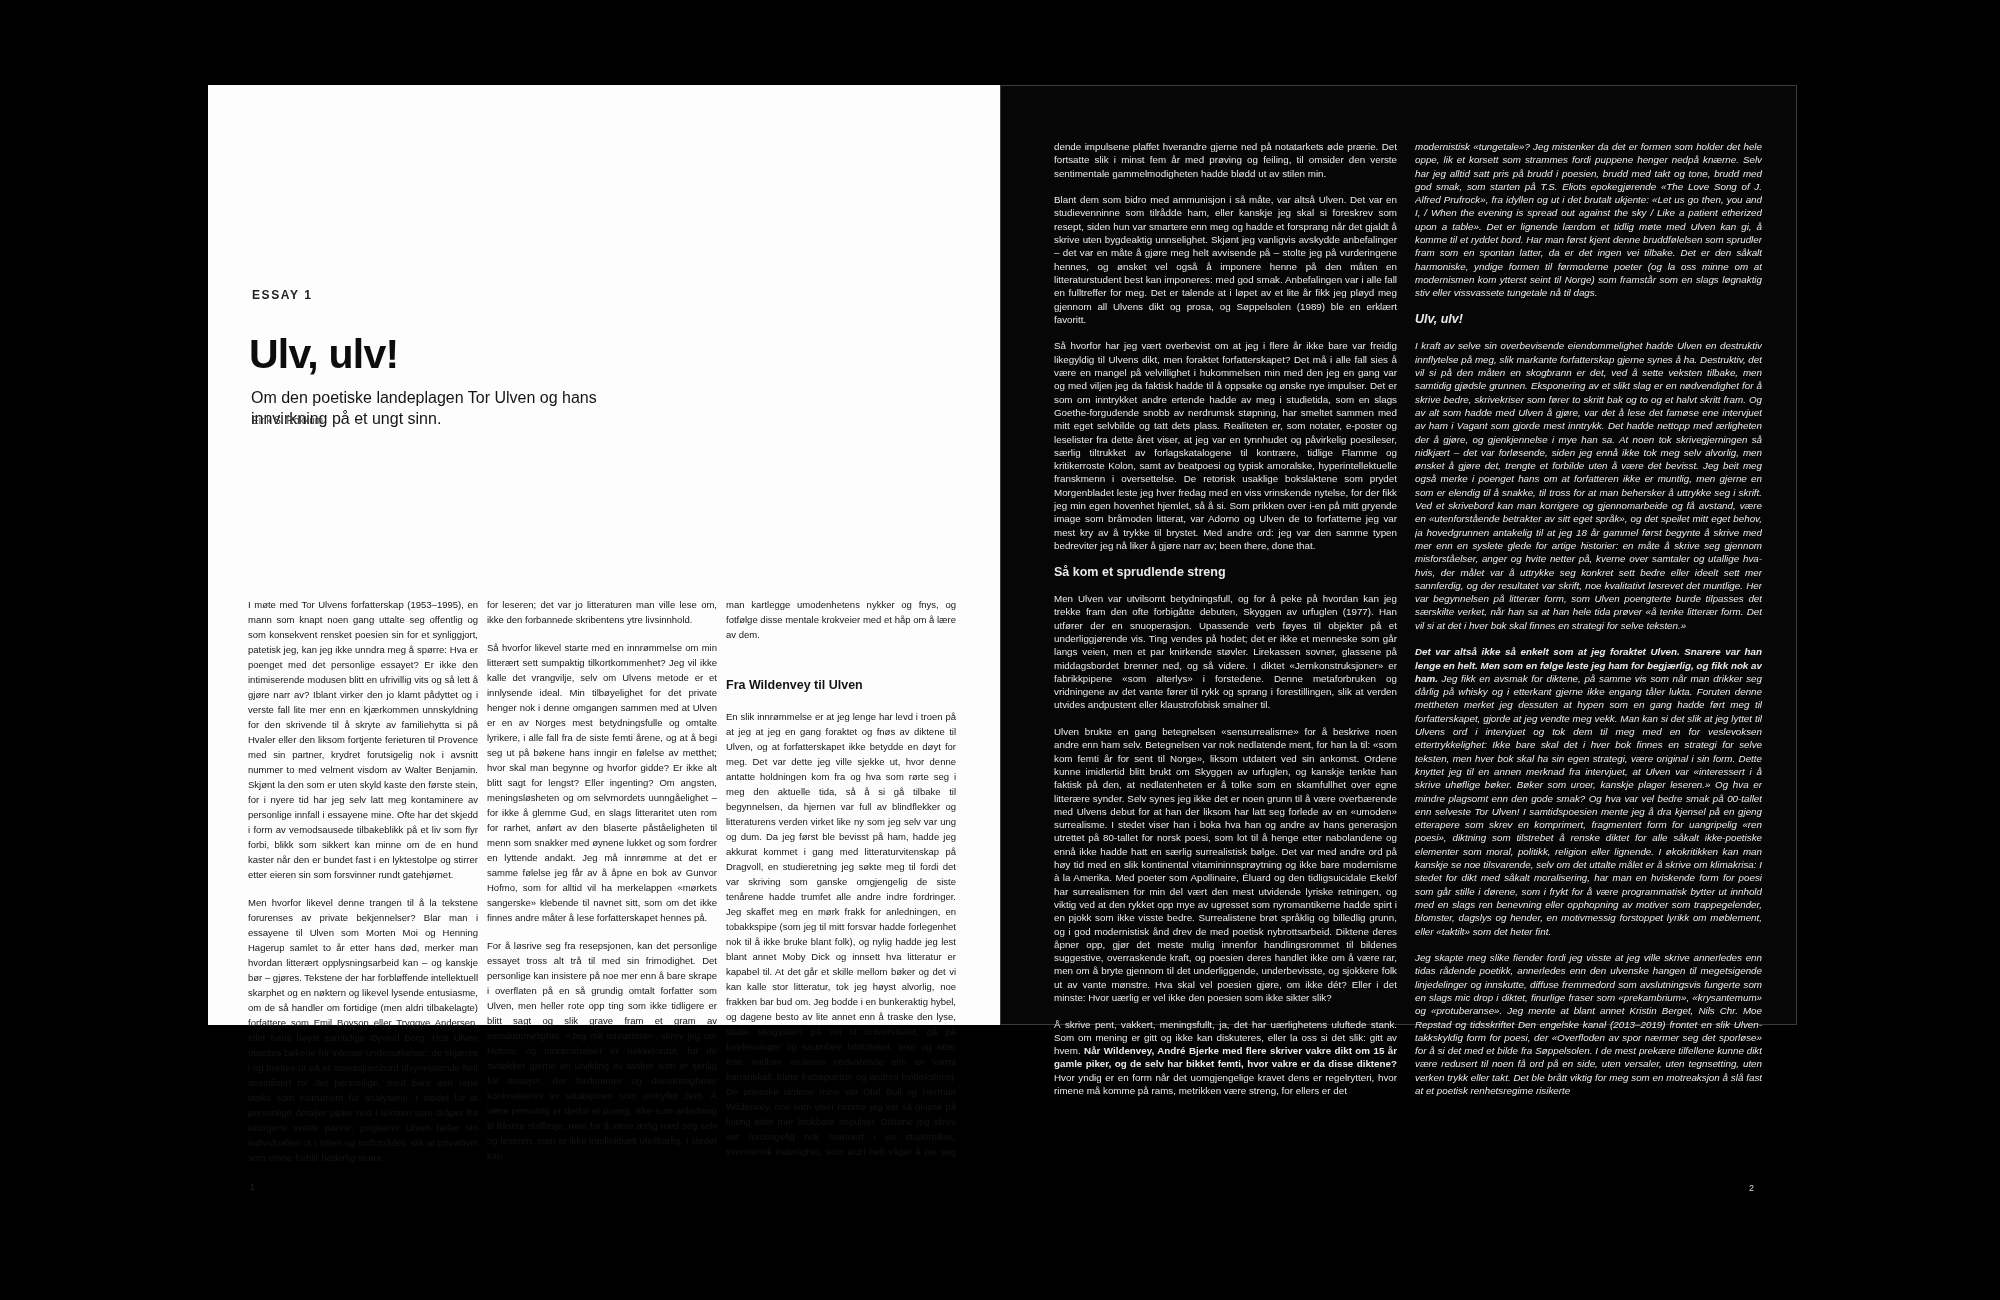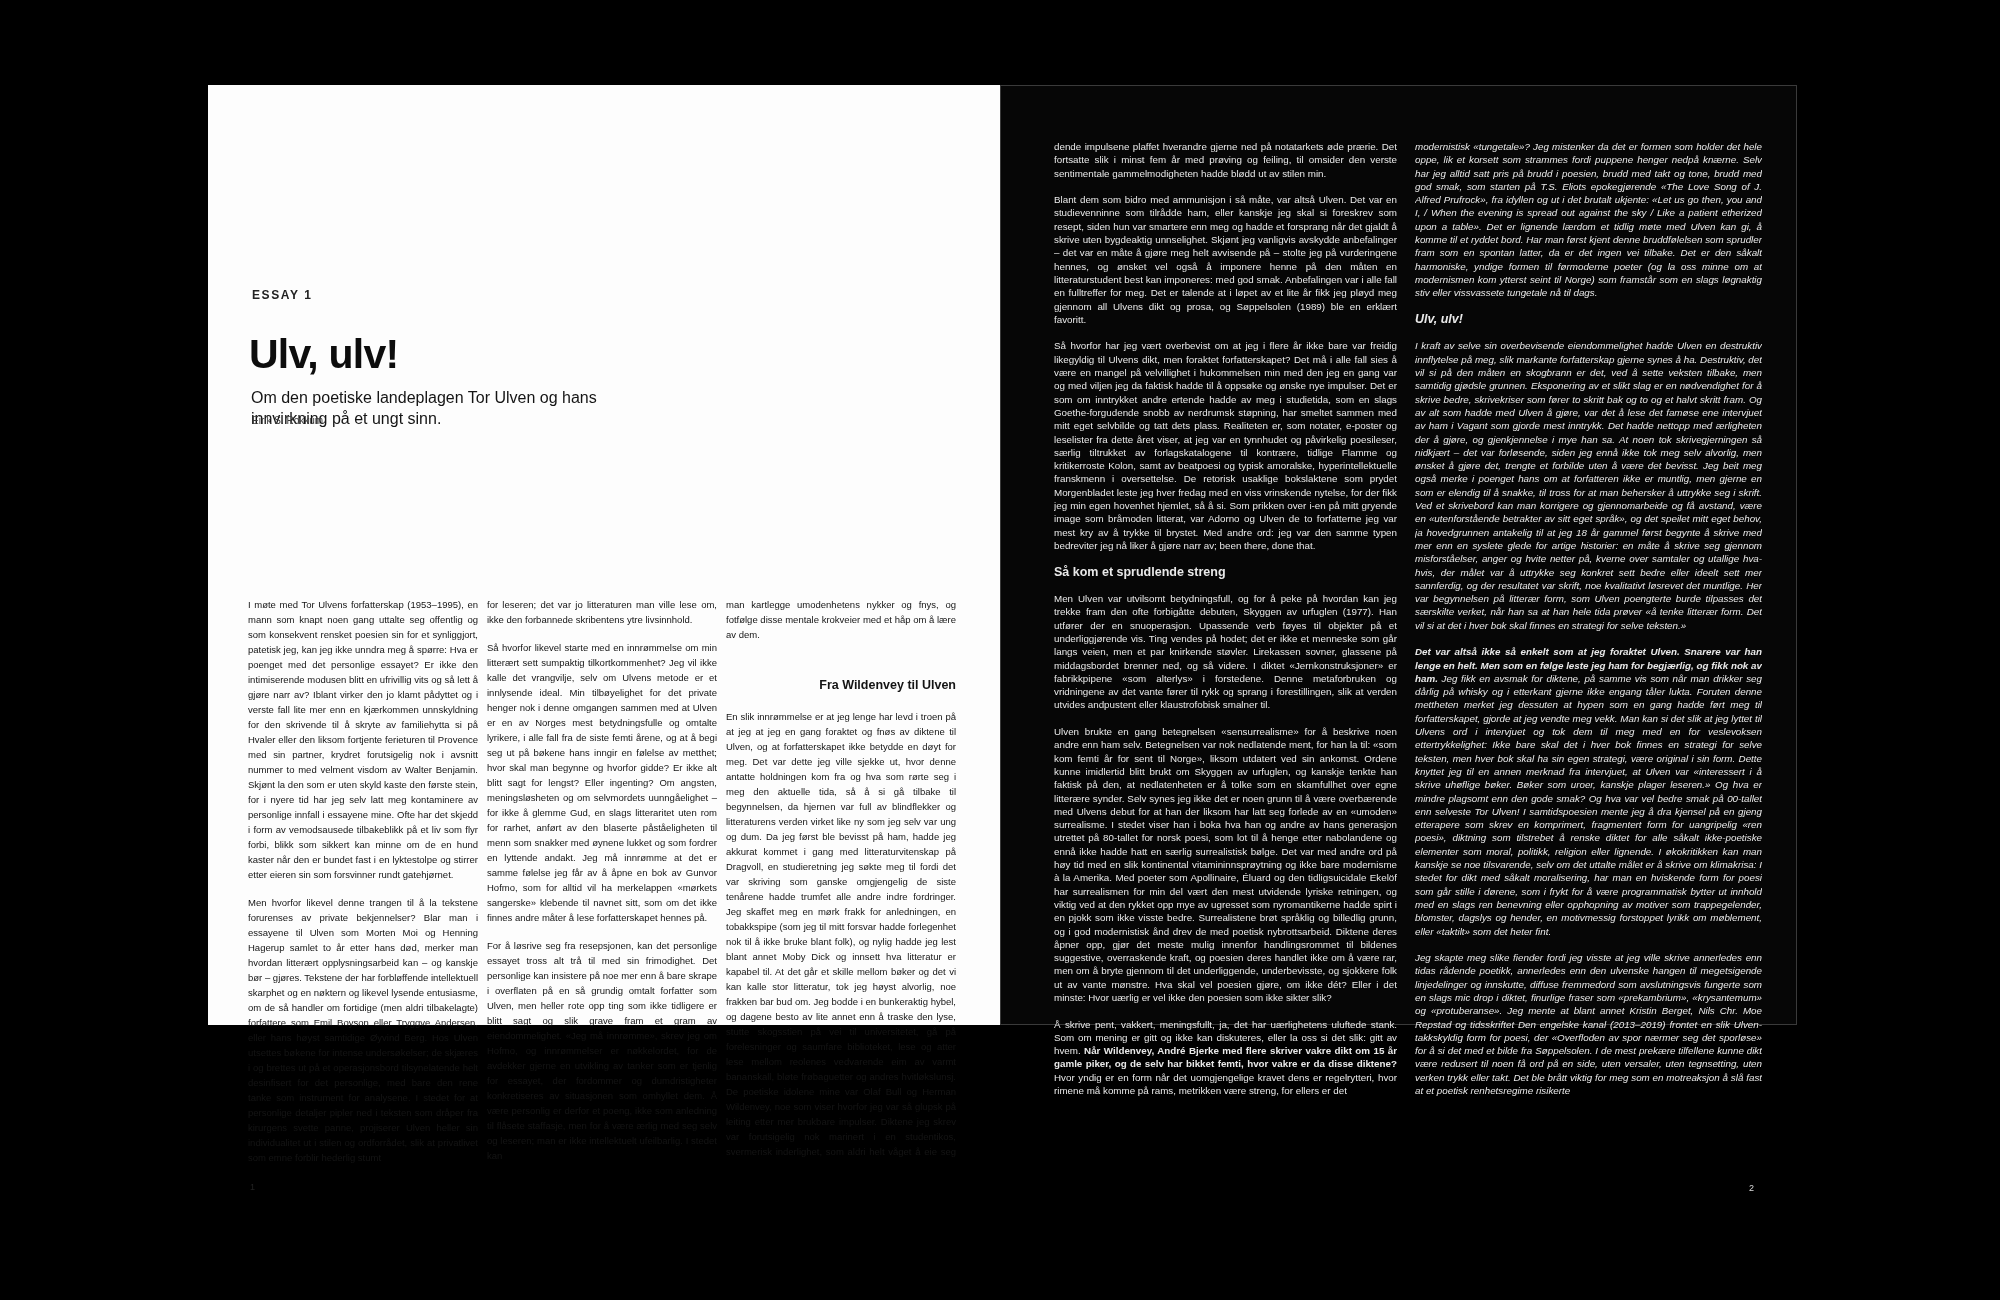--- a/index.html
+++ b/index.html
@@ -44,21 +44,21 @@
     font-size:9.8px;line-height:13.3px;text-align:justify;
   }
   .page-right .col-a{width:343px;}
   .page-right .col-b{width:347px;font-style:italic;}
   .blk{margin:0 0 13px 0;}
   .page-right .blk{margin:0 0 13.3px 0;}
   h3.blk{
     font-size:12.5px;font-weight:bold;text-align:left;
     margin:34px 0 15px 0;letter-spacing:0;
   }
-  .page-left h3.blk{margin:36px 0 16px 0;text-align:right;}
+  .page-left h3.blk{margin:36px 0 16px 0;}
   .blk b{font-weight:bold;}
   .pagenum{position:absolute;top:1097px;font-size:9px;}
   .page-left .pagenum{left:42px;color:#222;}
   .page-right .pagenum{left:748px;color:#dcdcdc;}
 </style>
 </head>
 <body>
 
 <section class="page page-left">
   <div class="kicker">ESSAY 1</div>

